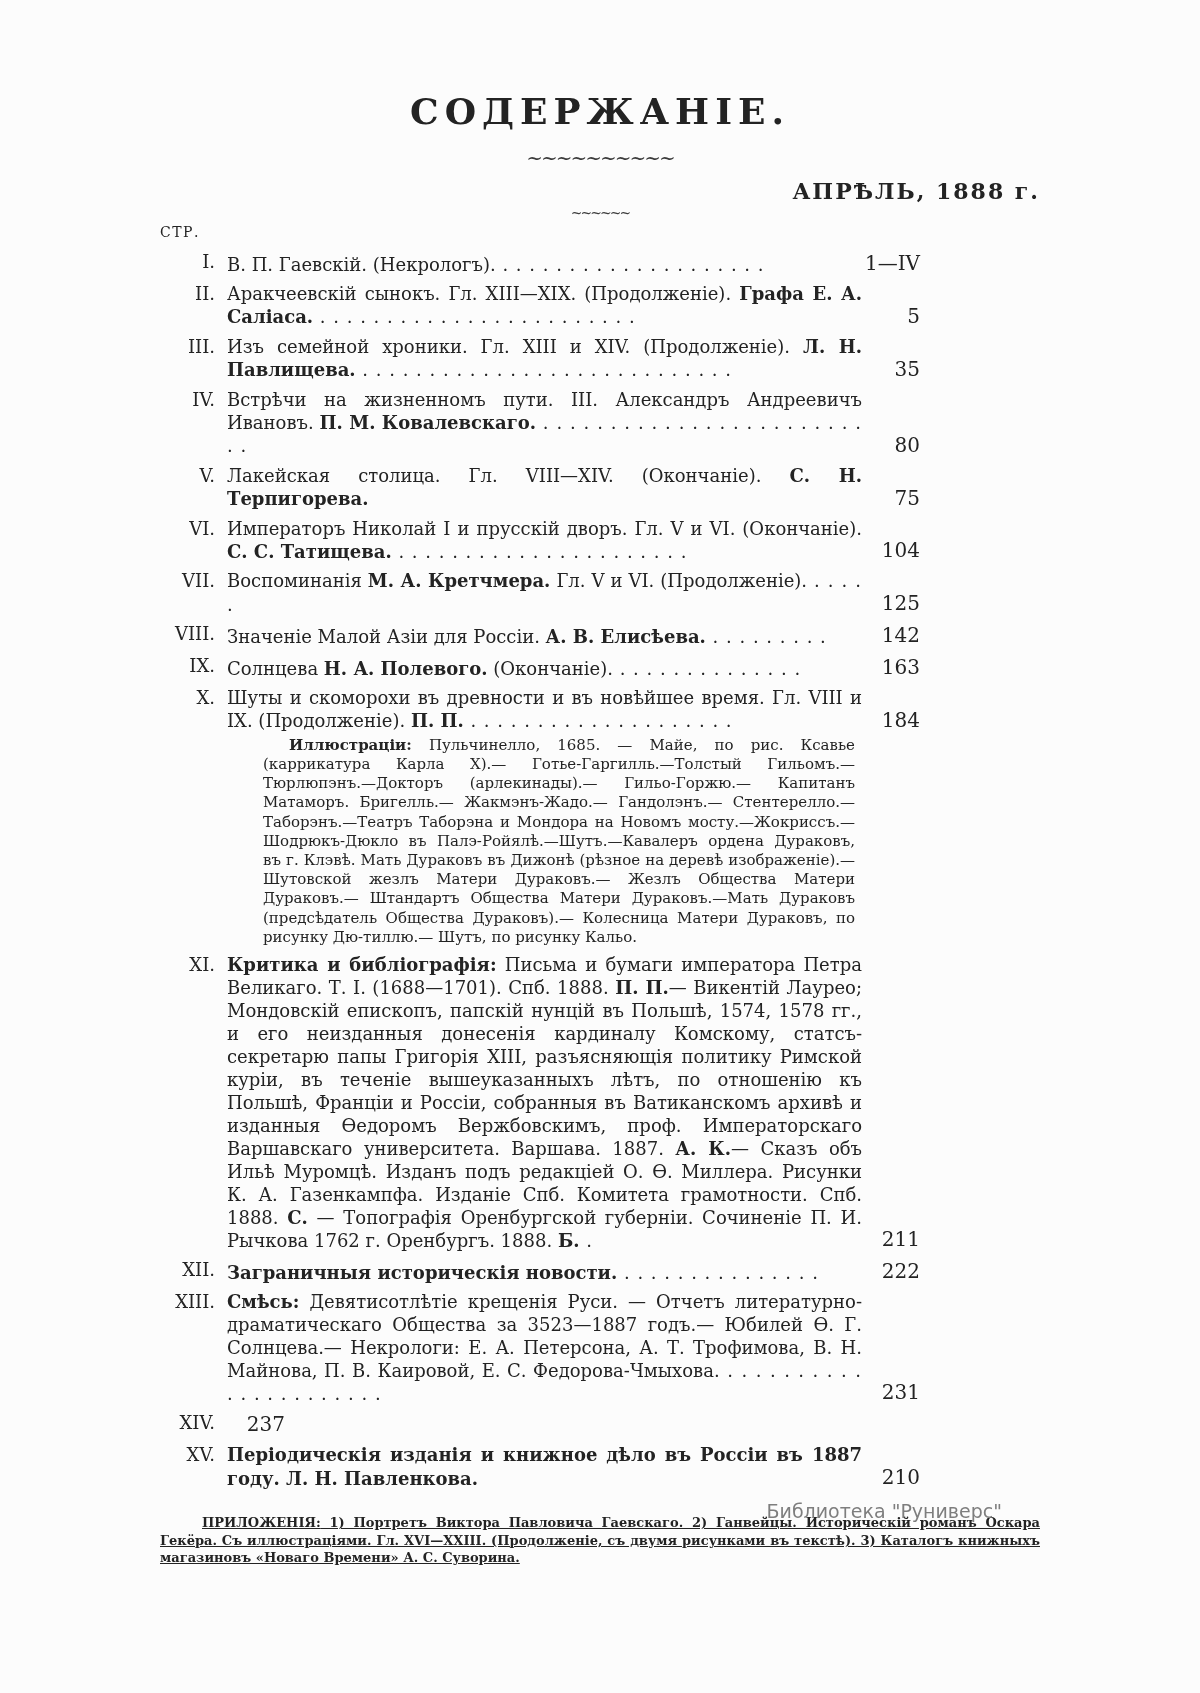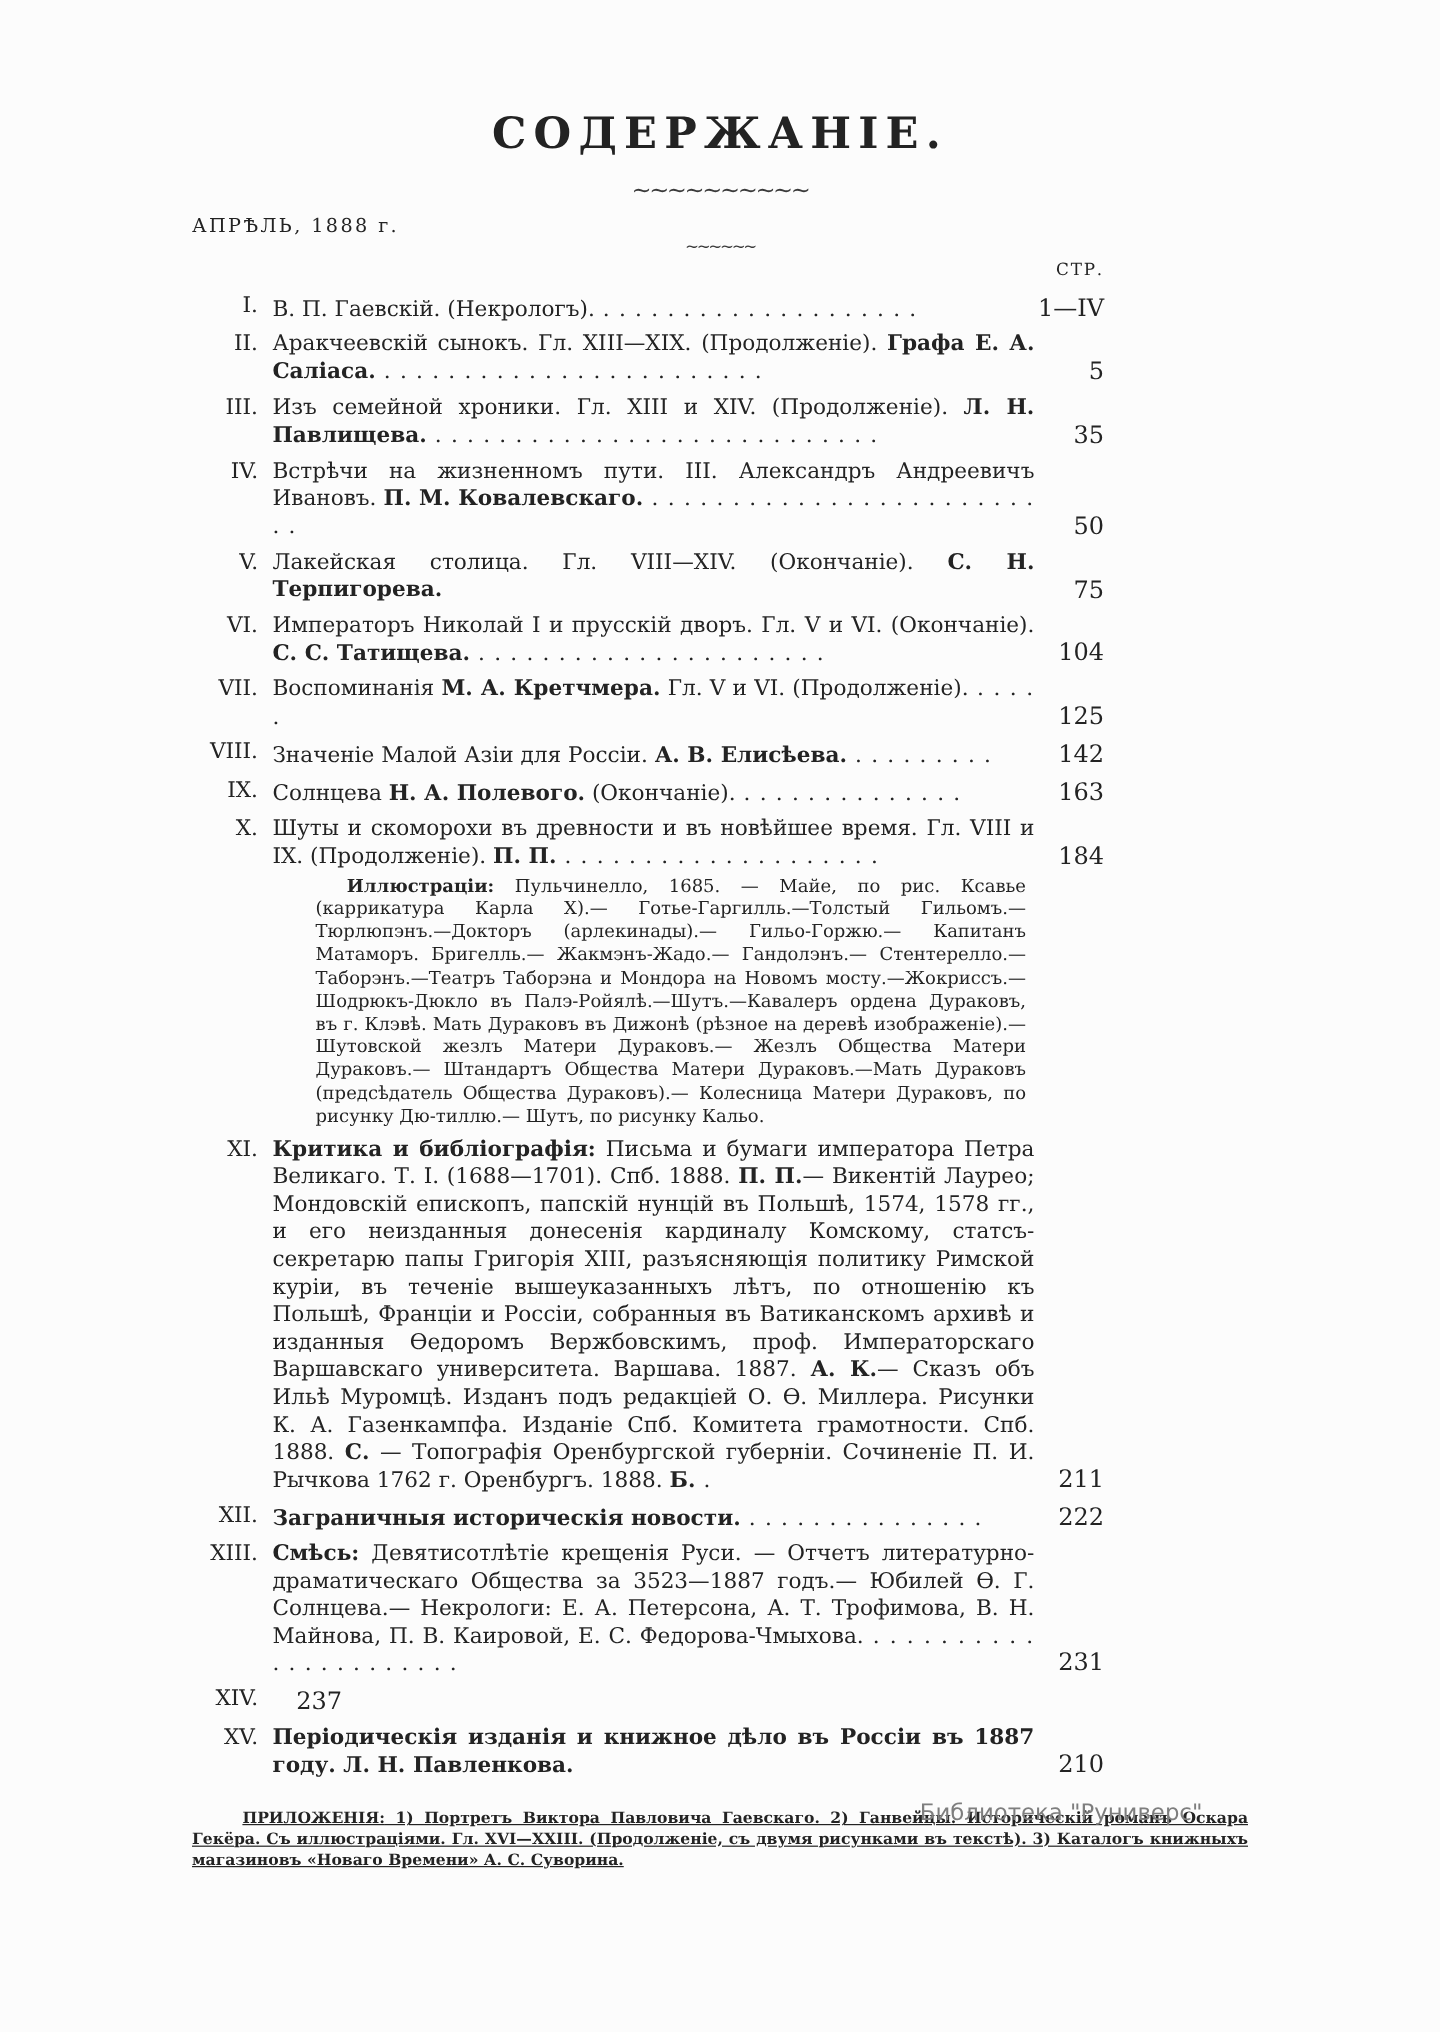--- a/index.html
+++ b/index.html
@@ -27,29 +27,28 @@
   .squiggle {
     text-align: center;
     font-size: 20px;
     letter-spacing: -2px;
     color: #3a3a3a;
     margin: 0 0 10px 0;
     line-height: 1;
   }
   .squiggle.small { font-size: 14px; margin: 2px 0 4px 0; }
   .subtitle {
-    text-align: left;
-    font-size: 16px;
-    font-weight: normal;
+    text-align: right;
+    font-size: 22px;
+    font-weight: bold;
     letter-spacing: 2px;
     margin: 6px 0 0 0;
   }
   .entries-area { width: 760px; }
   .col-header {
-    text-align: right;
     font-size: 14px;
     letter-spacing: 1.5px;
     margin: 0 0 10px 0;
   }
   .entry-wrap { margin-bottom: 6px; }
   .entry {
     display: flex;
     align-items: flex-end;
     font-size: 18px;
     line-height: 1.3;
@@ -131,21 +130,21 @@
           <div class="entry">
             <span class="num">III.</span>
             <div class="body"><span>Изъ семейной хроники. Гл. XIII и XIV. (Продолженіе). </span><span class="b">Л. Н. Павлищева.</span><span class="leader"> . . . . . . . . . . . . . . . . . . . . . . . . . . . .</span></div>
             <span class="pg">35</span>
           </div>
         </div>
         <div class="entry-wrap">
           <div class="entry">
             <span class="num">IV.</span>
             <div class="body"><span>Встрѣчи на жизненномъ пути. III. Александръ Андреевичъ Ивановъ. </span><span class="b">П. М. Ковалевскаго.</span><span class="leader"> . . . . . . . . . . . . . . . . . . . . . . . . . .</span></div>
-            <span class="pg">50</span>
+            <span class="pg">80</span>
           </div>
         </div>
         <div class="entry-wrap">
           <div class="entry">
             <span class="num">V.</span>
             <div class="body"><span>Лакейская столица. Гл. VIII—XIV. (Окончаніе). </span><span class="b">С. Н. Терпигорева.</span></div>
             <span class="pg">75</span>
           </div>
         </div>
         <div class="entry-wrap">

